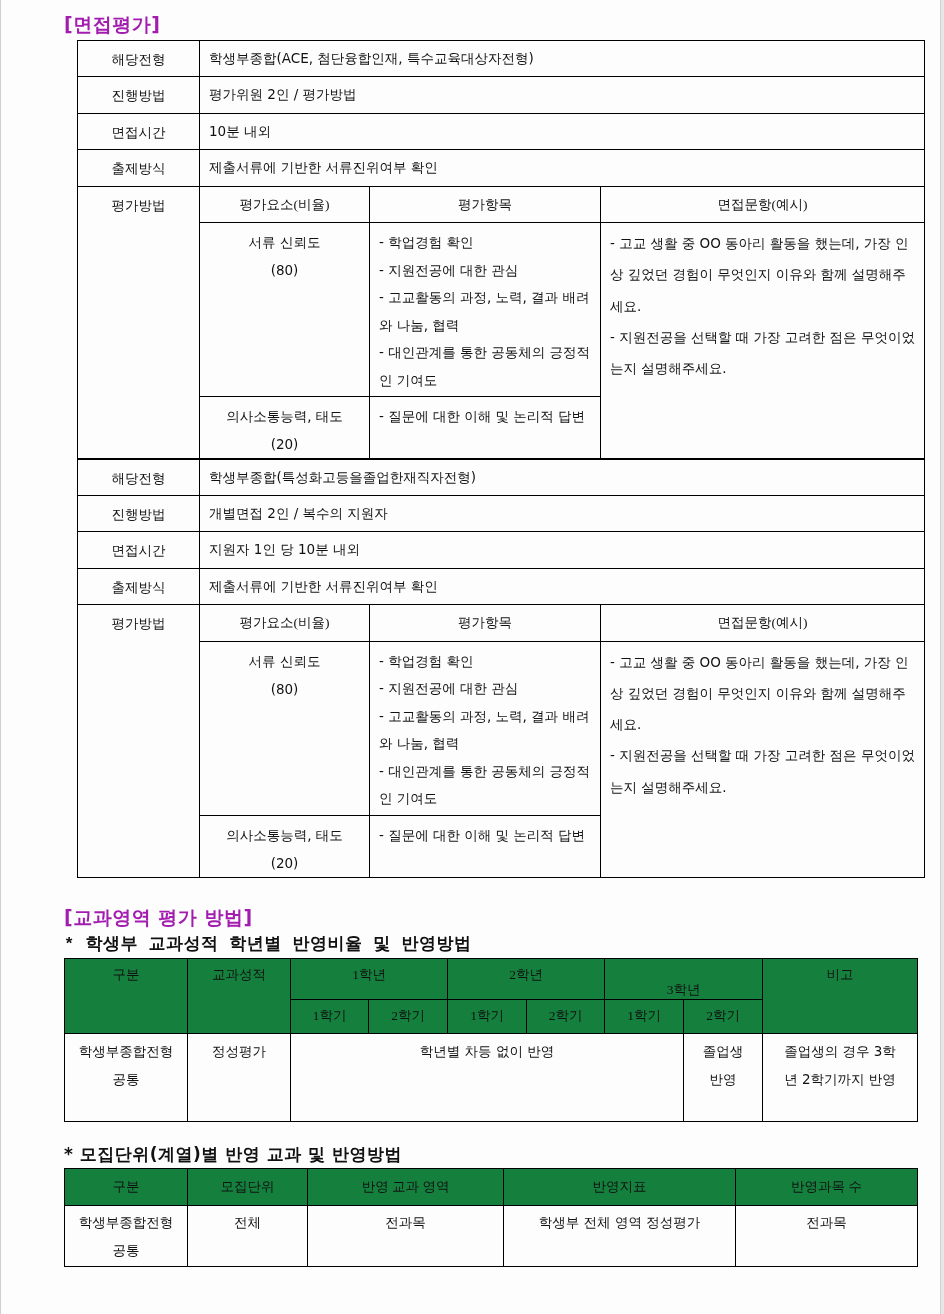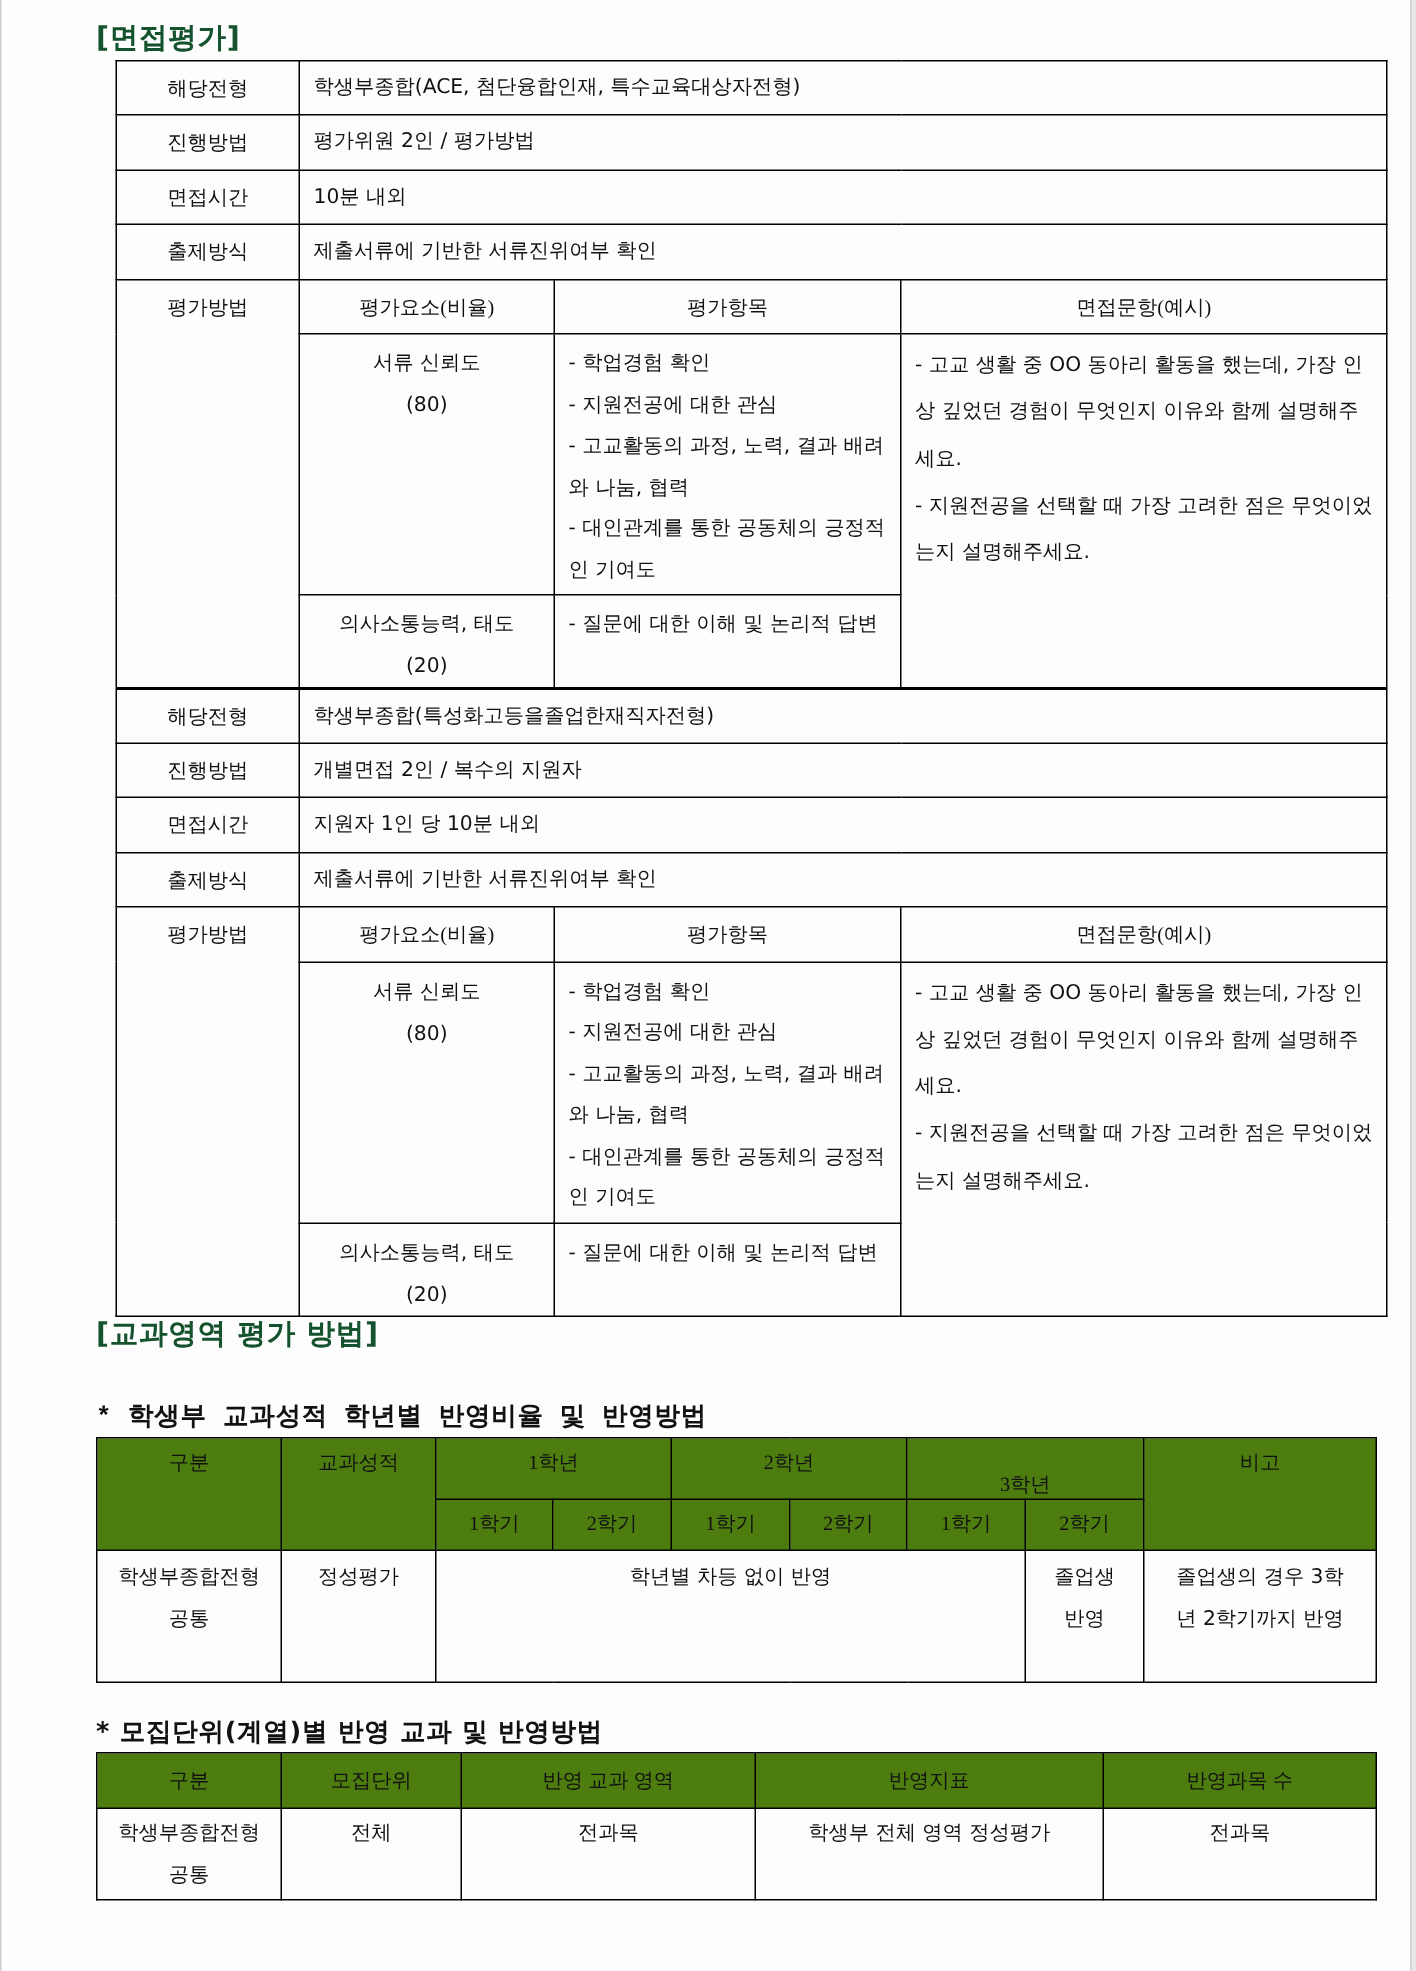--- a/index.html
+++ b/index.html
@@ -5,37 +5,37 @@
   html, body { margin: 0; padding: 0; }
   body {
     width: 944px; height: 1314px; position: relative; overflow: hidden;
     background: #fdfdfd;
     font-family: "DejaVu Sans", "Liberation Sans", sans-serif;
     color: #111;
   }
   .page-edge-left { position: absolute; left: 0; top: 0; width: 1px; height: 1314px; background: #cfcfcf; }
   .page-edge-right { position: absolute; left: 940px; top: 0; width: 4px; height: 1314px; background: #e6e6e6; border-left: 1px solid #d0d0d0; }
   .h-title {
-    position: absolute; left: 64px; font-weight: bold; font-size: 19px; color: #14532d; white-space: nowrap;
+    position: absolute; left: 64px; font-weight: bold; font-size: 19px; color: #a21caf; white-space: nowrap;
     letter-spacing: 0.5px;
   }
   .h-sub {
     position: absolute; left: 64px; font-weight: bold; font-size: 17px; color: #111; white-space: nowrap;
     letter-spacing: 0.5px;
   }
   table { position: absolute; border-collapse: collapse; table-layout: fixed; font-size: 13.5px; }
   td, th { border: 1.3px solid #000; padding: 0; vertical-align: top; font-weight: normal; }
   .c { text-align: center; }
   .cell-pad { padding: 8px 9px 0 9px; line-height: 18px; }
   .hdr-cell { padding-top: 9px; line-height: 18px; font-family: Liberation Serif, serif; }
   .label { text-align: center; padding-top: 9px; line-height: 18px; }
   .multi { line-height: 27.6px; padding: 6px 6px 0 9px; }
   .multi-c { line-height: 28px; padding-top: 5px; text-align: center; }
   .q { line-height: 31.3px; padding: 5px 6px 10px 9px; }
-  .gray { background: #4d7c0f; }
+  .gray { background: #15803d; }
   .block-sep td { border-top: 2.5px solid #000; }
 </style>
 </head>
 <body>
 
 <div class="page-edge-left"></div>
 <div class="page-edge-right"></div>
 
 <div class="h-title" style="top:12px;">[면접평가]</div>
 
@@ -139,21 +139,21 @@
       <div>의사소통능력, 태도</div>
       <div>(20)</div>
     </td>
     <td class="multi">
       <div>- 질문에 대한 이해 및 논리적 답변</div>
     </td>
   </tr>
 </tbody>
   </table>
 
-<div class="h-title" style="top:876px;text-align:center;">[교과영역 평가 방법]</div>
+<div class="h-title" style="top:905px;text-align:center;">[교과영역 평가 방법]</div>
 <div class="h-sub" style="top:932px;font-family:Liberation Mono, monospace;">* 학생부 교과성적 학년별 반영비율 및 반영방법</div>
 
 <table style="left:64px; top:958px; width:853px;">
   <colgroup>
     <col style="width:123px">
       <col style="width:103px">
     <col style="width:78px">
       <col style="width:79px">
       <col style="width:79px">
       <col style="width:78px">

